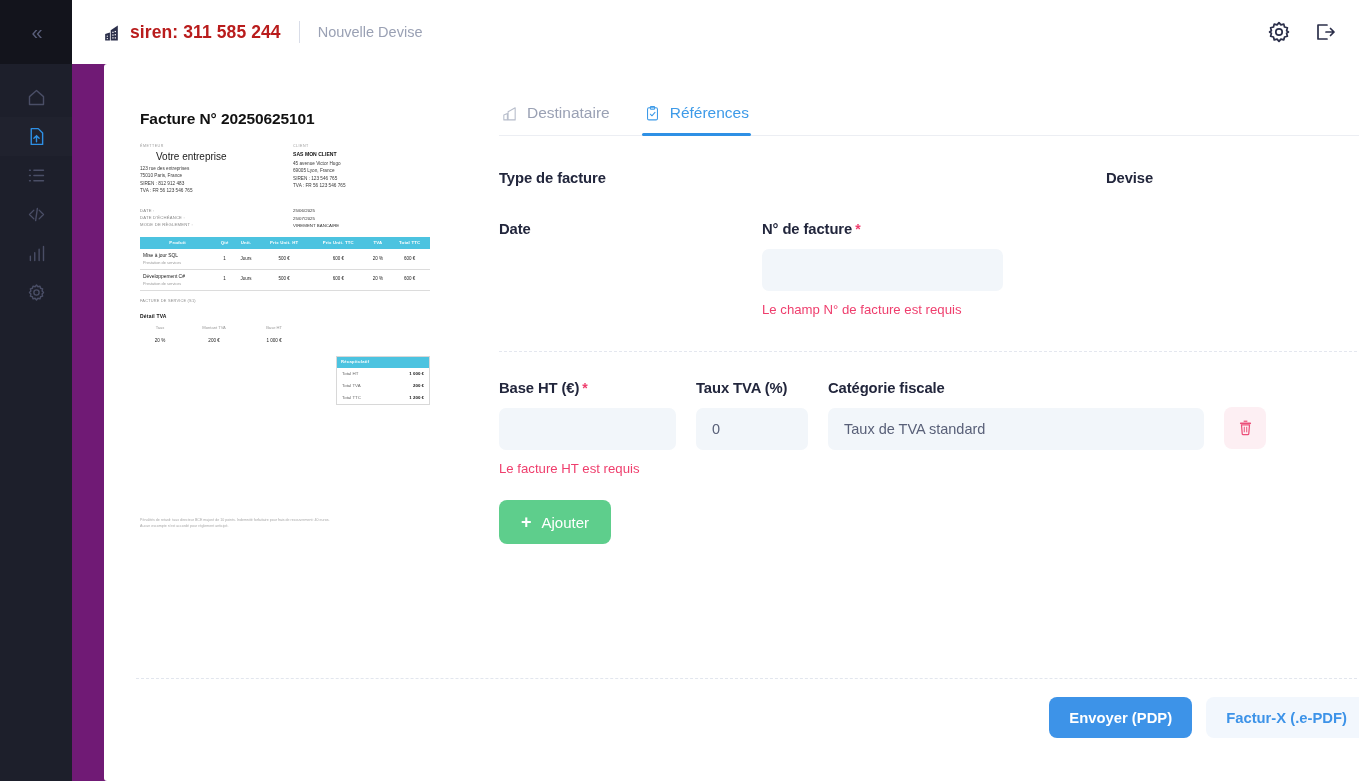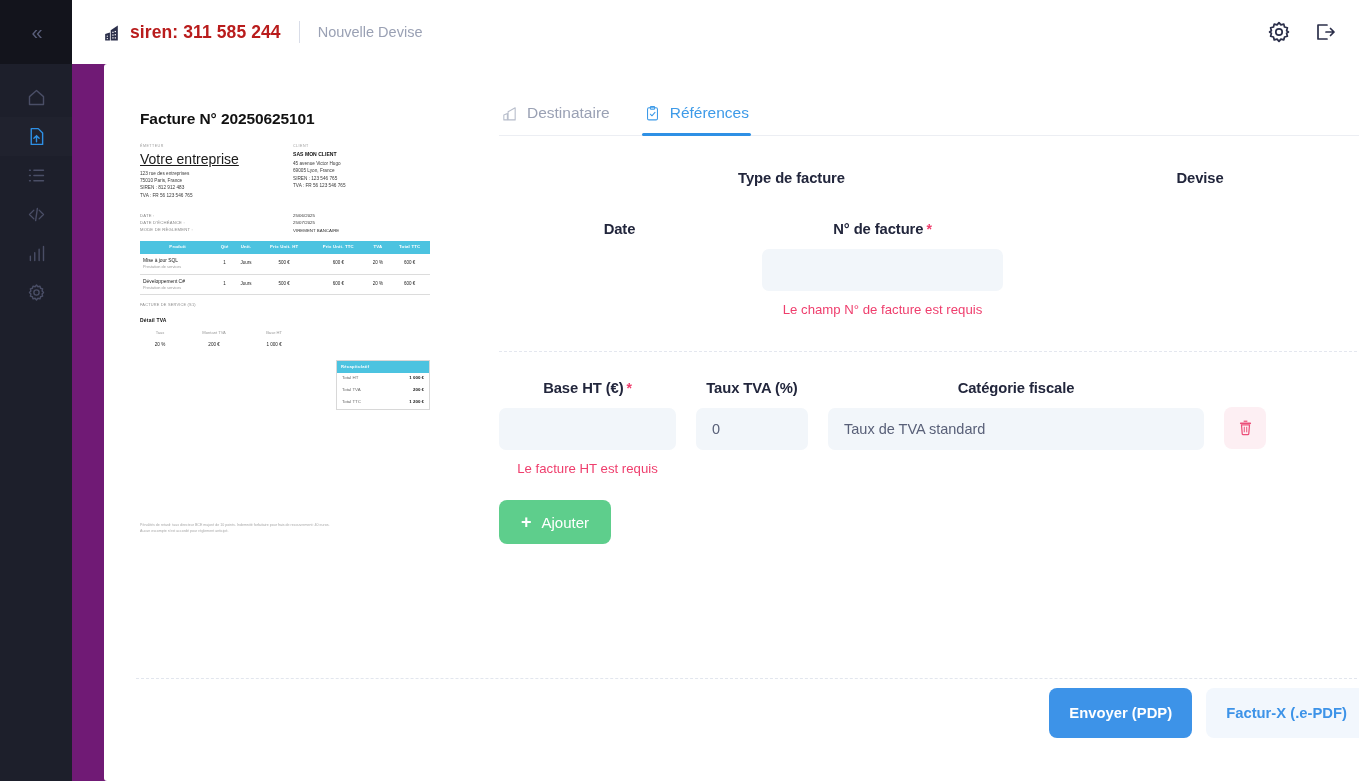--- a/index.html
+++ b/index.html
@@ -76,21 +76,21 @@
   .card-inner { display: flex; height: 100%; padding: 0; }
 
   
   .preview { width: 395px; padding: 46px 0 0 36px; flex: 0 0 395px; }
   .inv-title { font-size: 15.5px; font-weight: bold; color: #111; letter-spacing: -0.1px; }
   .inv-sheet { width: 290px; margin-top: 16px; font-size: 4.6px; color: #2a2a2a; line-height: 1.55; }
   .inv-parties { display: flex; }
   .inv-col { width: 50%; }
   .inv-col.right { padding-left: 8px; }
   .inv-kicker { font-size: 3.6px; color: #9b9b9b; letter-spacing: 0.5px; text-transform: uppercase; }
-  .inv-emitter { font-size: 14px; color: #1a1a1a; margin: 1px 0 3px; line-height:1.15;text-decoration:underline;}
+  .inv-emitter { font-size: 10px; color: #1a1a1a; margin: 1px 16px 3px; line-height:1.15;}
   .inv-clientname { font-size: 5.1px; font-weight: bold; color: #111; margin: 1.5px 0 1px; }
   .inv-line { font-size: 4.7px; color: #3a3a3a; }
   .inv-dates { display: flex; margin-top: 13px; }
   .inv-dates .lab { width: 50%; font-size: 4.2px; color: #888; line-height: 1.7; text-transform: uppercase; letter-spacing:0.2px;}
   .inv-dates .val { width: 50%; font-size: 4.4px; color: #333; line-height: 1.7; padding-left: 8px;}
   table.inv-table { width: 100%; border-collapse: collapse; margin-top: 7px; }
   table.inv-table th {
     background: #4cc3e0; color: #ffffff; font-size: 4.3px; font-weight: bold;
     padding: 3px 2px; text-align: center; letter-spacing: 0.2px;
   }
@@ -131,21 +131,21 @@
   .tab svg { width: 17px; height: 17px; display: block; }
   .tab .t-ico { stroke: #b6bcca; fill: none; stroke-width: 1.5; }
   .tab.active { color: #3d9ae8; }
   .tab.active .t-ico { stroke: #3d9ae8; }
   .tab.active::after {
     content: ""; position: absolute; left: 0; right: 0; bottom: -1px;
     height: 3px; background: #2e90e5; border-radius: 2px;
   }
   .form-body { padding-top: 34px; }
   .row { display: flex; gap: 22px; }
-  .fg { display: flex; flex-direction: column; align-items: center; }
+  .fg { display: flex; flex-direction: column; }
   .lbl {
     font-size: 14.8px; color: #22263c; font-weight: bold;
     margin-bottom: 12px; letter-spacing: -0.1px;
   }
   .req { color: #ef3e6d; margin-left: 3px; font-size: 14px; }
   .fld {
     height: 42px; background: #f2f6fa; border: none; border-radius: 7px;
     font-family: "Liberation Sans", sans-serif;
     font-size: 14.5px; color: #596078; padding: 0 16px;
     display: flex; align-items: center; width: 100%;
@@ -180,21 +180,21 @@
 
   .footer-divider {
     position: absolute; left: 32px; right: 32px; bottom: 102px;
     border: none; border-top: 1.2px dashed #e2e6ee;
   }
   .actions {
     position: absolute; right: 32px; bottom: 43px;
     display: flex; gap: 14px; align-items: center;
   }
   .btn {
-    height: 50px; padding: 9px 20px; border: none; border-radius: 8px;
+    height: 41px; padding: 9px 20px; border: none; border-radius: 8px;
     font-family: "Liberation Sans", sans-serif; font-size: 14.8px;
     font-weight: bold; cursor: pointer; margin-top: 15px;
   }
   .btn-primary { background: #3d93e8; color: #ffffff; }
   .btn-secondary { background: #f2f7fd; color: #3d93e8; }
 </style>
 </head>
 <body>
 
 <div class="app">

